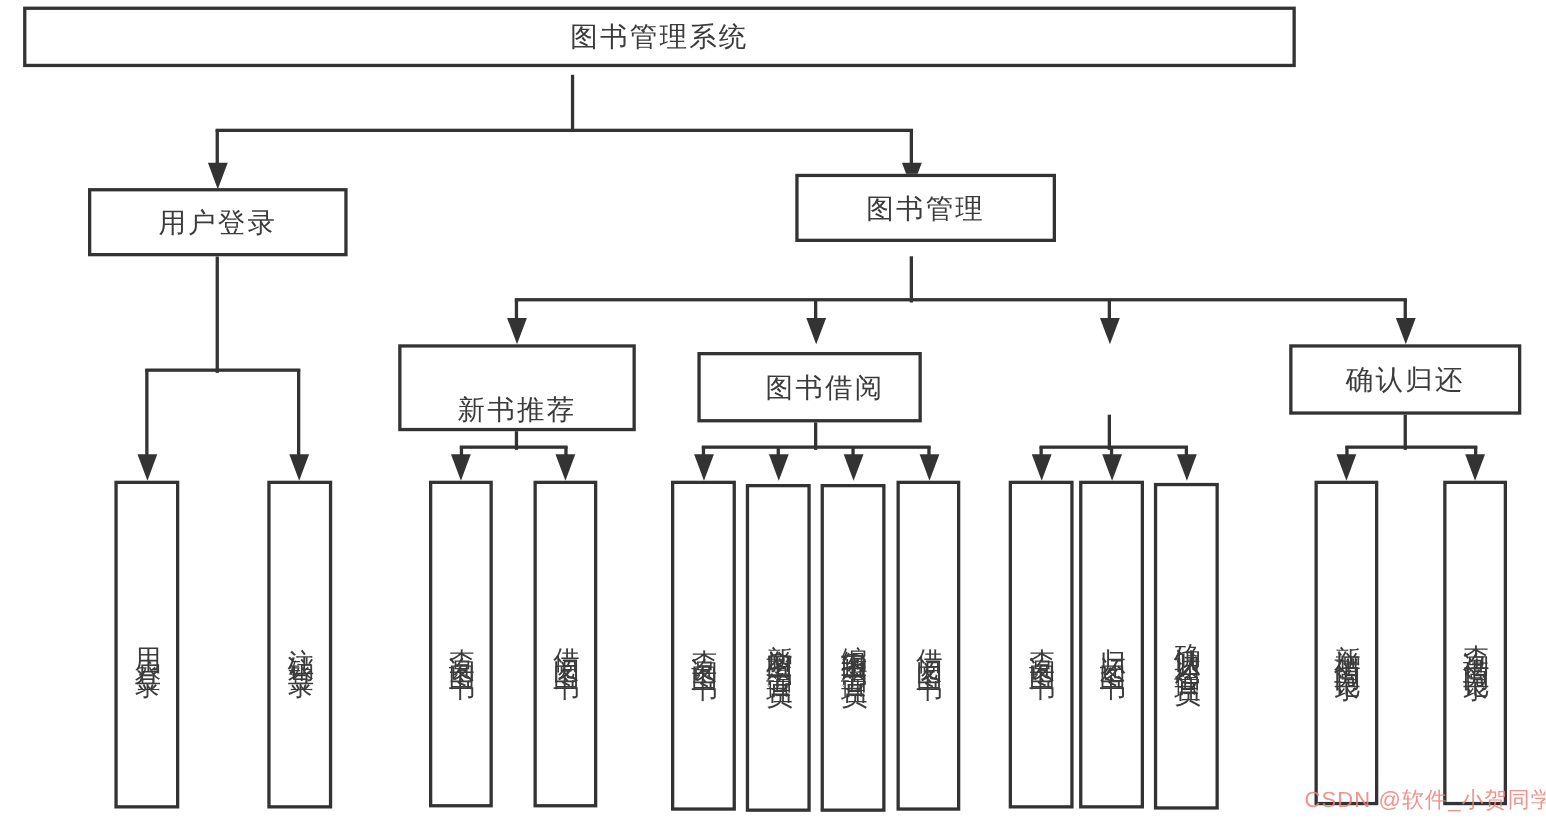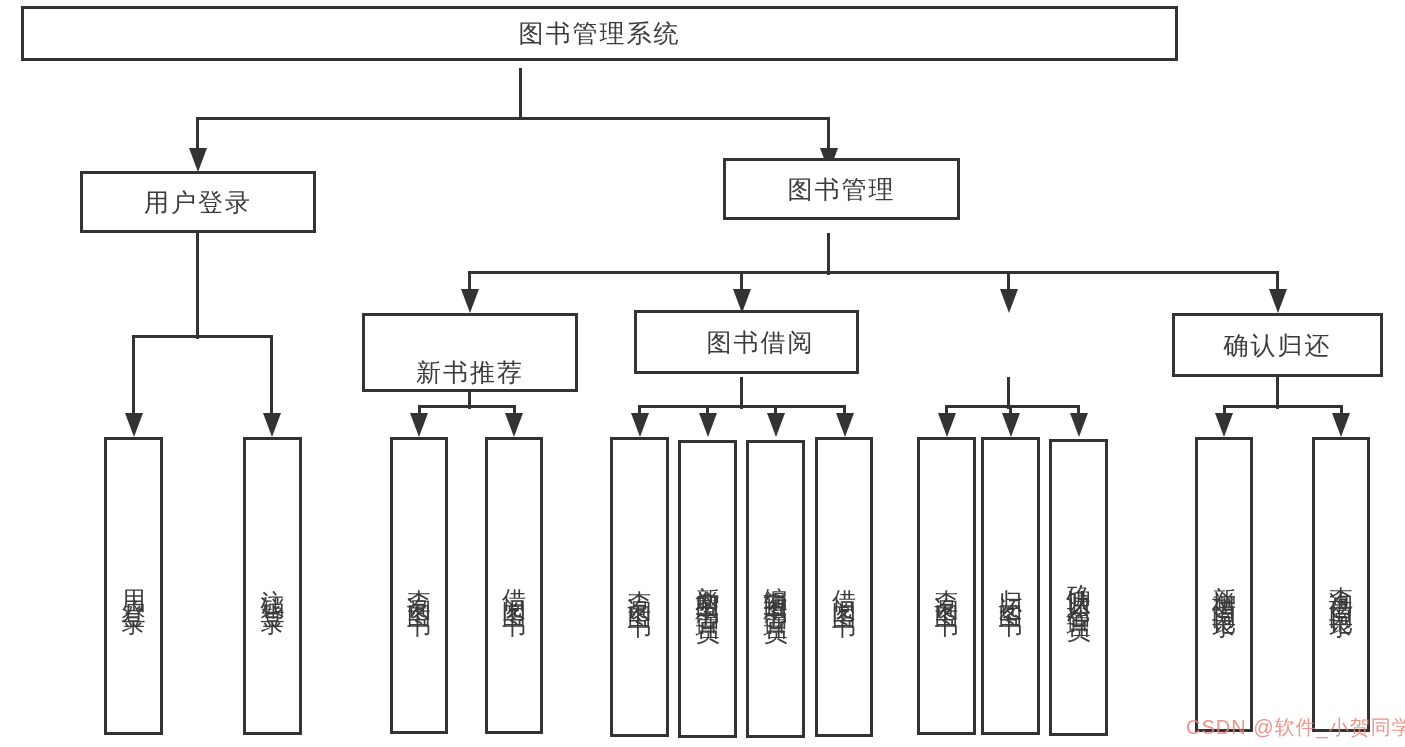--- a/index.html
+++ b/index.html
@@ -121,21 +121,21 @@
     </div>
     <div class="node h-node" style="left: 80px; top: 171px; width: 236px; height: 62px; border-color: rgb(51, 51, 51);">
       <span class="label" style="color: rgb(59, 59, 59);">用户登录</span>
     </div>
     <div class="node h-node" style="left: 711px; top: 158px; width: 237px; height: 62px; border-color: rgb(51, 51, 51); margin-left: 12px;">
       <span class="label" style="color: rgb(59, 59, 59);">图书管理</span>
     </div>
     <div class="node h-node" style="left: 362px; top: 313px; width: 216px; height: 79px; border-color: rgb(51, 51, 51); align-items: flex-end;">
       <span class="label" style="color: rgb(59, 59, 59);">新书推荐</span>
     </div>
-    <div class="node h-node" style="left: 634px; top: 310px; width: 225px; height: 64px; border-color: rgb(51, 51, 51); padding-left: 28px;">
+    <div class="node h-node" style="left: 634px; top: 320px; width: 204px; height: 64px; border-color: rgb(51, 51, 51); padding-left: 28px;">
       <span class="label" style="color: rgb(59, 59, 59);">图书借阅</span>
     </div>
     <div class="node h-node" style="left: 1172px; top: 313px; width: 211px; height: 64px; border-color: rgb(51, 51, 51);">
       <span class="label" style="color: rgb(59, 59, 59);">确认归还</span>
     </div>
     <div class="node v-node" style="left: 104px; top: 437px; width: 59px; height: 298px; border-color: rgb(51, 51, 51);">
       <span class="label" style="letter-spacing: 8px; color: rgb(59, 59, 59);">用户登录</span>
     </div>
     <div class="node v-node" style="left: 243px; top: 437px; width: 59px; height: 298px; border-color: rgb(51, 51, 51);">
       <span class="label" style="letter-spacing: 8px; color: rgb(59, 59, 59);">注销登录</span>

